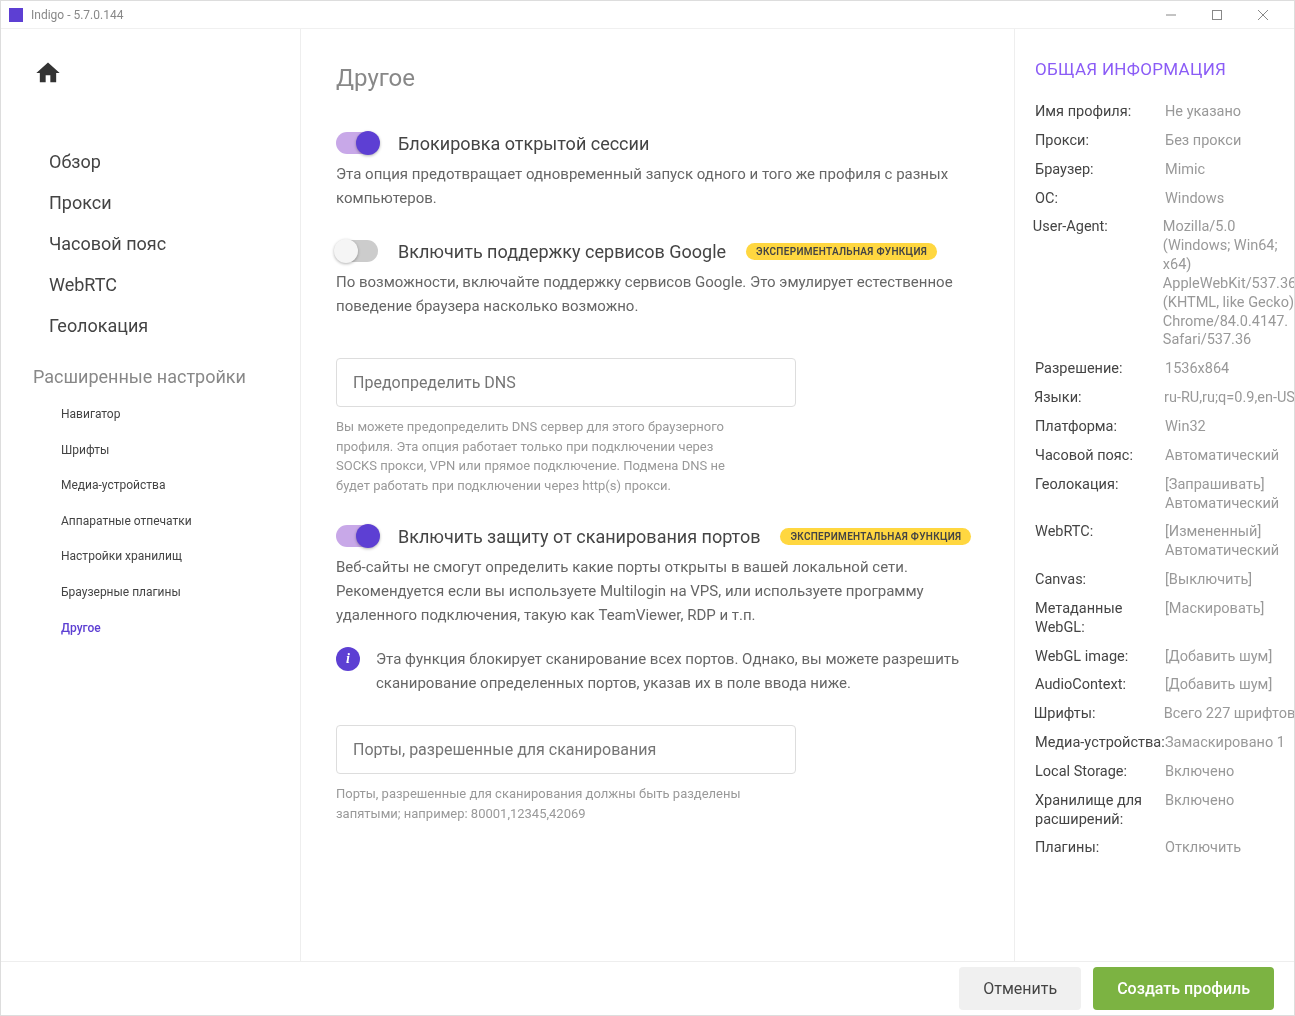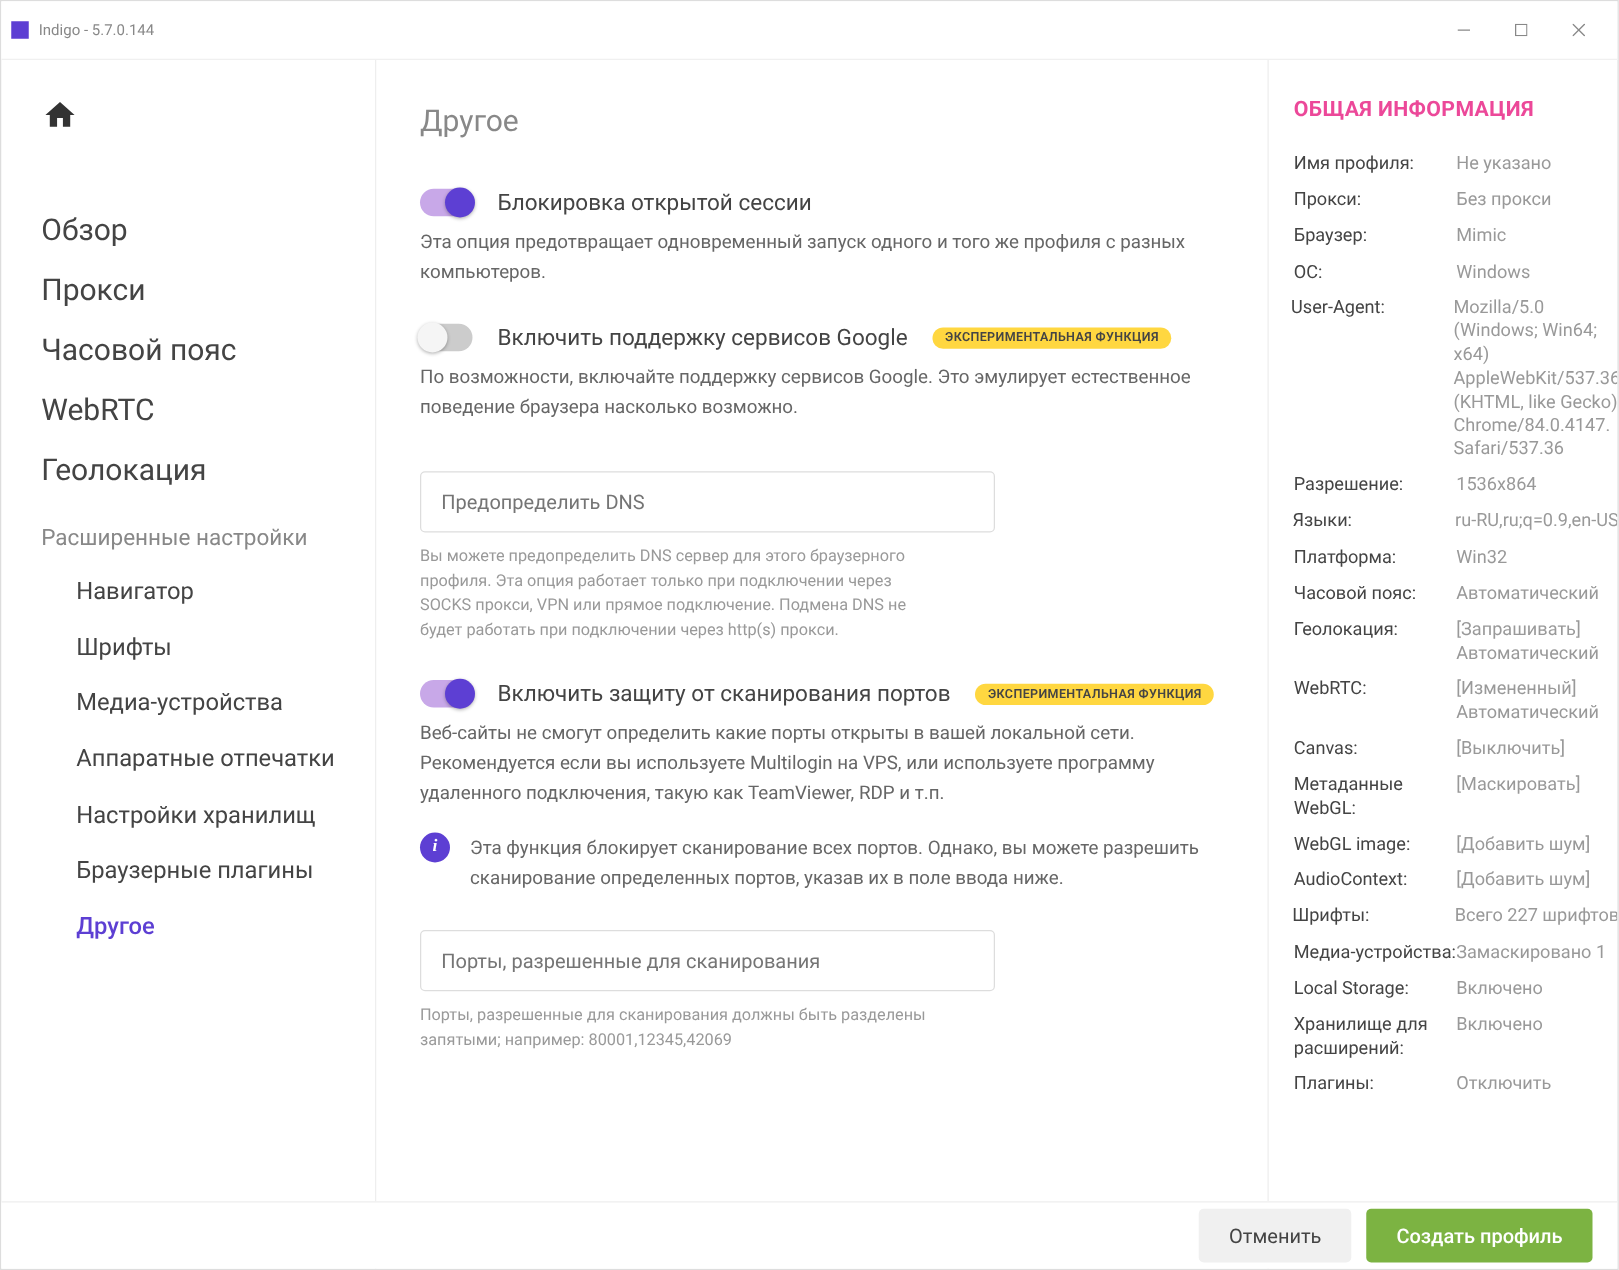--- a/index.html
+++ b/index.html
@@ -1,30 +1,30 @@
 <!DOCTYPE html>
 <html><head>
 <meta charset="utf-8">
 <style>
 * { margin: 0; padding: 0; box-sizing: border-box; font-family: -apple-system, BlinkMacSystemFont, "Segoe UI", Roboto, Arial, sans-serif; }
 body { background: #fff; width: 1295px; height: 1016px; overflow: hidden; position: relative; border: 1px solid #ddd; }
 
-.titlebar { height: 47px; display: flex; align-items: center; padding: 0 8px; background: #fff; border-bottom: 1px solid #f0f0f0; }
+.titlebar { height: 28px; display: flex; align-items: center; padding: 0 8px; background: #fff; border-bottom: 1px solid #f0f0f0; }
 .titlebar .app-icon { width: 14px; height: 14px; background: #5d3fd3; margin-right: 8px; }
 .titlebar .title { font-size: 12px; color: #888; flex: 1; }
 .titlebar .win-controls { display: flex; gap: 0; }
 .titlebar .win-btn { width: 46px; height: 30px; display: flex; align-items: center; justify-content: center; color: #888; cursor: default; }
 .titlebar .win-btn svg { width: 10px; height: 10px; }
 
 .app-body { display: flex; height: calc(100% - 32px); }
 
 .sidebar { width: 300px; padding: 30px 0 0 0; border-right: 1px solid #eee; overflow-y: auto; }
 .sidebar .home-icon { margin: 0 0 50px 32px; }
-.sidebar .nav-item { padding: 10px 32px; font-size: 24px; color: #444; cursor: pointer; }
-.sidebar .nav-sub { padding: 10px 32px 10px 60px; font-size: 19px; color: #444; cursor: pointer; line-height: 1.3; }
+.sidebar .nav-item { padding: 10px 48px; font-size: 18px; color: #444; cursor: pointer; }
+.sidebar .nav-sub { padding: 10px 32px 10px 60px; font-size: 12px; color: #444; cursor: pointer; line-height: 1.3; }
 .sidebar .section-label { padding: 20px 32px 10px 32px; font-size: 18px; color: #888; }
 .sidebar .nav-active { color: #5d3fd3; font-weight: 500; }
 
 .main { flex: 1; display: flex; overflow: hidden; }
 .content { flex: 1; padding: 35px 30px 0 35px; overflow-y: auto; }
 .content h1 { font-size: 24px; font-weight: 400; color: #888; margin-bottom: 40px; }
 
 .setting-row { margin-bottom: 30px; }
 .toggle-row { display: flex; align-items: center; gap: 20px; margin-bottom: 8px; }
 .toggle { width: 42px; height: 22px; border-radius: 11px; position: relative; flex-shrink: 0; }
@@ -37,21 +37,21 @@
 .setting-desc { font-size: 15px; color: #666; line-height: 1.6; }
 
 .text-input { width: 460px; padding: 14px 16px; border: 1px solid #ddd; border-radius: 4px; font-size: 16px; color: #666; margin-top: 10px; }
 .input-help { font-size: 13px; color: #999; line-height: 1.5; margin-top: 10px; max-width: 420px; }
 
 .info-block { display: flex; gap: 16px; margin: 20px 0; align-items: flex-start; }
 .info-icon { width: 24px; height: 24px; border-radius: 50%; background: #5d3fd3; color: #fff; display: flex; align-items: center; justify-content: center; font-size: 14px; font-weight: 600; font-style: italic; font-family: serif; flex-shrink: 0; }
 .info-text { font-size: 15px; color: #666; line-height: 1.6; }
 
 .info-panel { width: 280px; padding: 30px 0 0 20px; border-left: 1px solid #eee; overflow-y: auto; overflow-x: hidden; position: relative; }
-.info-panel h2 { font-size: 17px; font-weight: 700; color: #ec4899; margin-bottom: 24px; letter-spacing: 0.3px; }
+.info-panel h2 { font-size: 17px; font-weight: 400; color: #8b5cf6; margin-bottom: 24px; letter-spacing: 0.3px; }
 .info-row { display: flex; margin-bottom: 10px; font-size: 14.5px; line-height: 1.3; justify-content: center; }
 .info-key { width: 130px; color: #444; flex-shrink: 0; }
 .info-val { color: #999; flex: 1; white-space: nowrap; }
 
 .footer { position: absolute; bottom: 0; left: 0; right: 0; height: 54px; background: #fff; border-top: 1px solid #eee; display: flex; justify-content: flex-end; align-items: center; gap: 12px; padding: 0 20px; }
 .btn { padding: 12px 24px; font-size: 16px; border: none; border-radius: 4px; cursor: pointer; }
 .btn-cancel { background: #f0f0f0; color: #444; }
 .btn-primary { background: #7cb342; color: #fff; font-weight: 500; }
 </style>
 </head>

